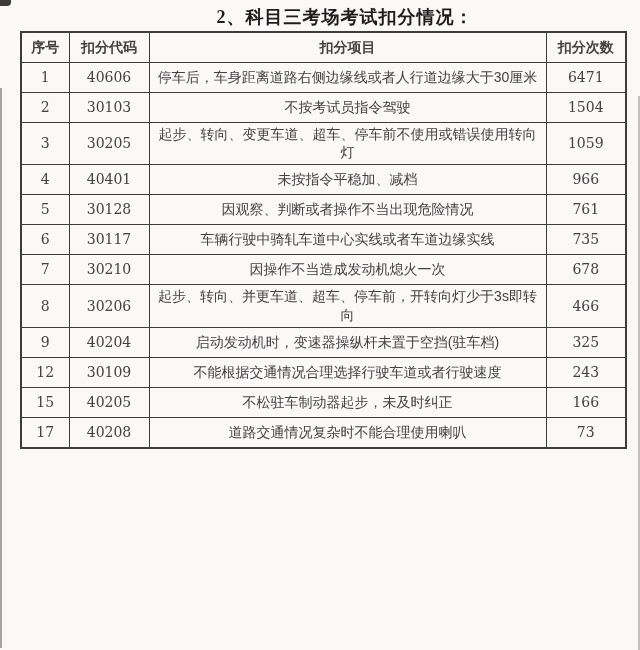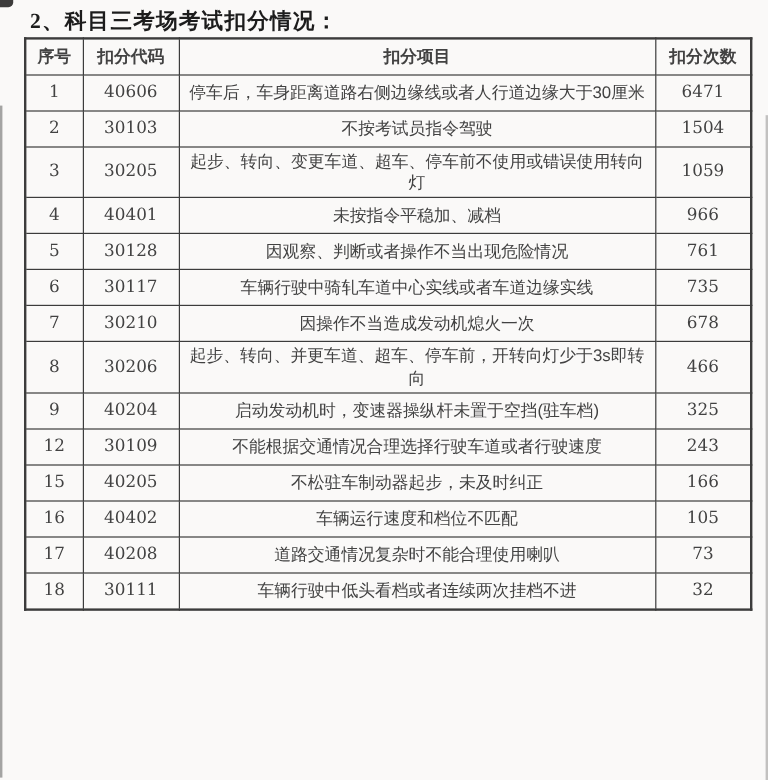--- a/index.html
+++ b/index.html
@@ -24,21 +24,21 @@
   }
   .edge-left{
     position:absolute;left:0;top:88px;width:2px;height:560px;
     background:rgba(60,60,60,.45);
   }
   .edge-right{
     position:absolute;right:0;top:96px;width:2px;height:554px;
     background:rgba(90,90,90,.35);
   }
   .title-row{
-    width:100%;padding-top:5px;
+    width:100%;text-align:center;padding-top:5px;
   }
   .title{
     display:inline-block;position:relative;left:25px;
     font-family:"Liberation Serif", serif;
     font-weight:bold;font-size:18px;letter-spacing:1px;
     color:var(--title);
   }
   table.deduction{
     position:absolute;left:20px;top:31px;
     width:605px;
@@ -154,31 +154,19 @@
     <td class="c-item">不能根据交通情况合理选择行驶车道或者行驶速度</td>
     <td class="c-count">243</td>
   </tr>
       <tr>
     <td class="c-no">15</td>
     <td class="c-code">40205</td>
     <td class="c-item">不松驻车制动器起步，未及时纠正</td>
     <td class="c-count">166</td>
   </tr>
       <tr>
-    <td class="c-no">16</td>
-    <td class="c-code">40402</td>
-    <td class="c-item">车辆运行速度和档位不匹配</td>
-    <td class="c-count">105</td>
-  </tr>
-      <tr>
     <td class="c-no">17</td>
     <td class="c-code">40208</td>
     <td class="c-item">道路交通情况复杂时不能合理使用喇叭</td>
     <td class="c-count">73</td>
   </tr>
-      <tr>
-    <td class="c-no">18</td>
-    <td class="c-code">30111</td>
-    <td class="c-item">车辆行驶中低头看档或者连续两次挂档不进</td>
-    <td class="c-count">32</td>
-  </tr>
     </tbody>
 </table>
 
 </body></html>

